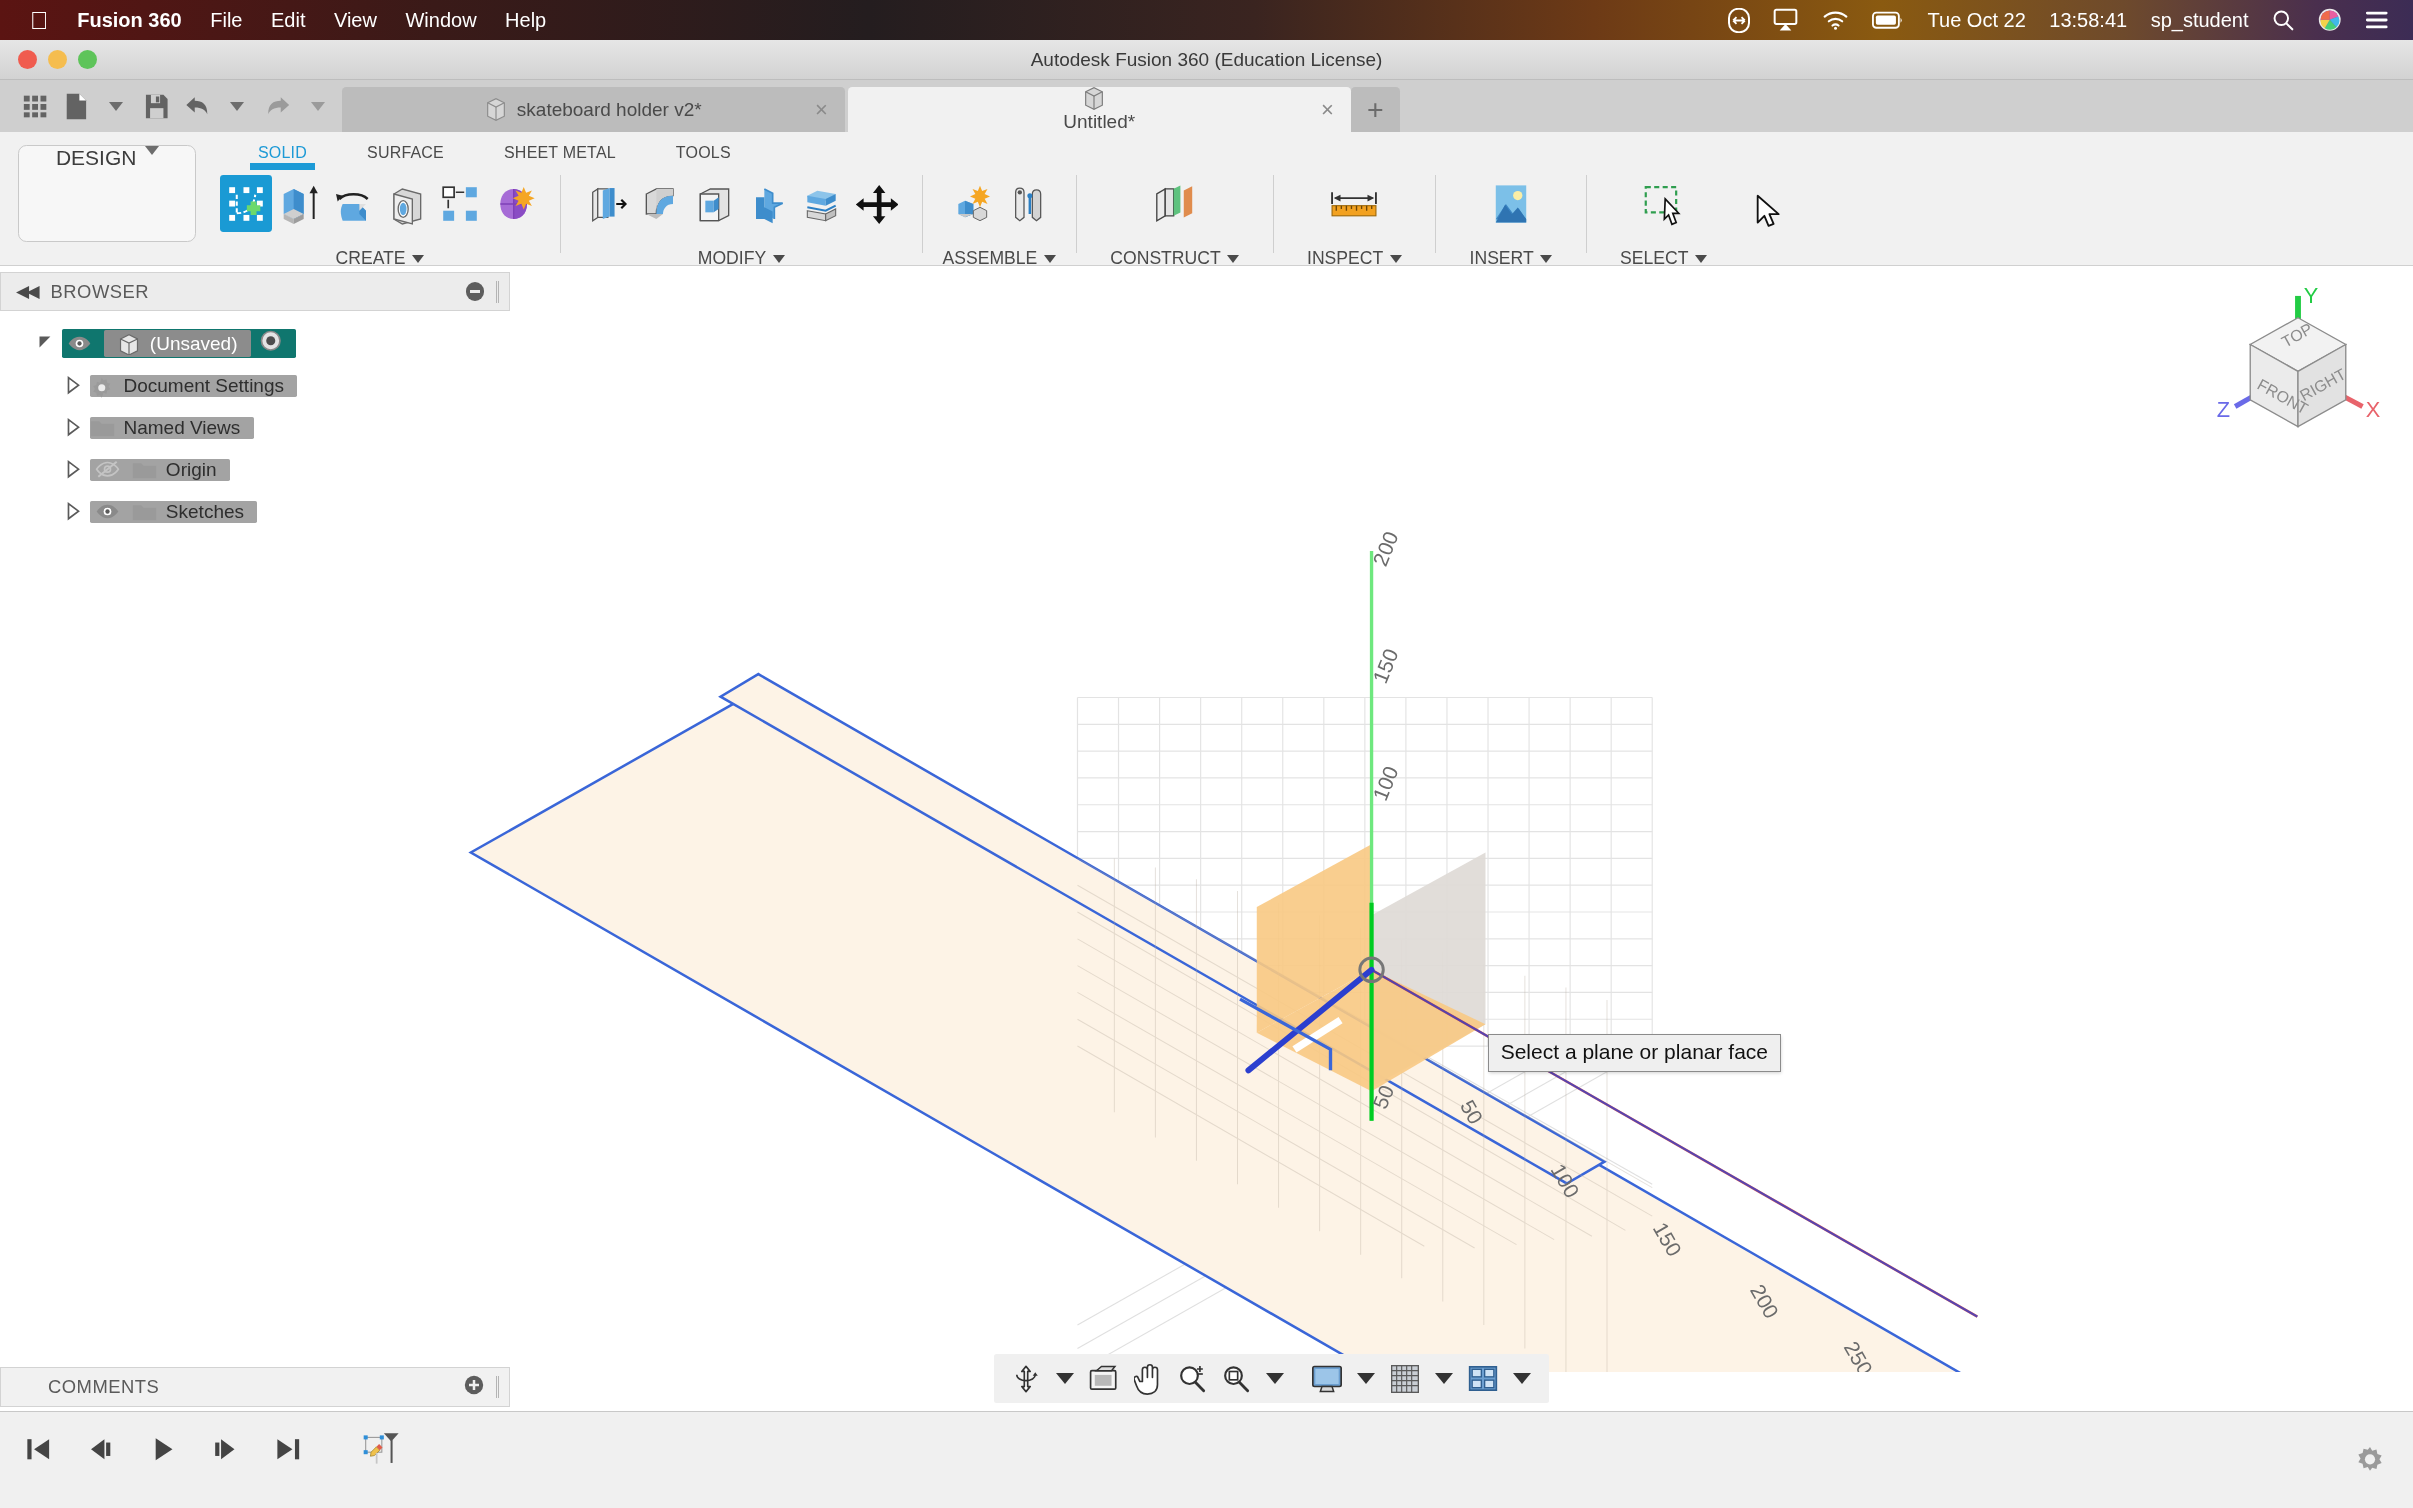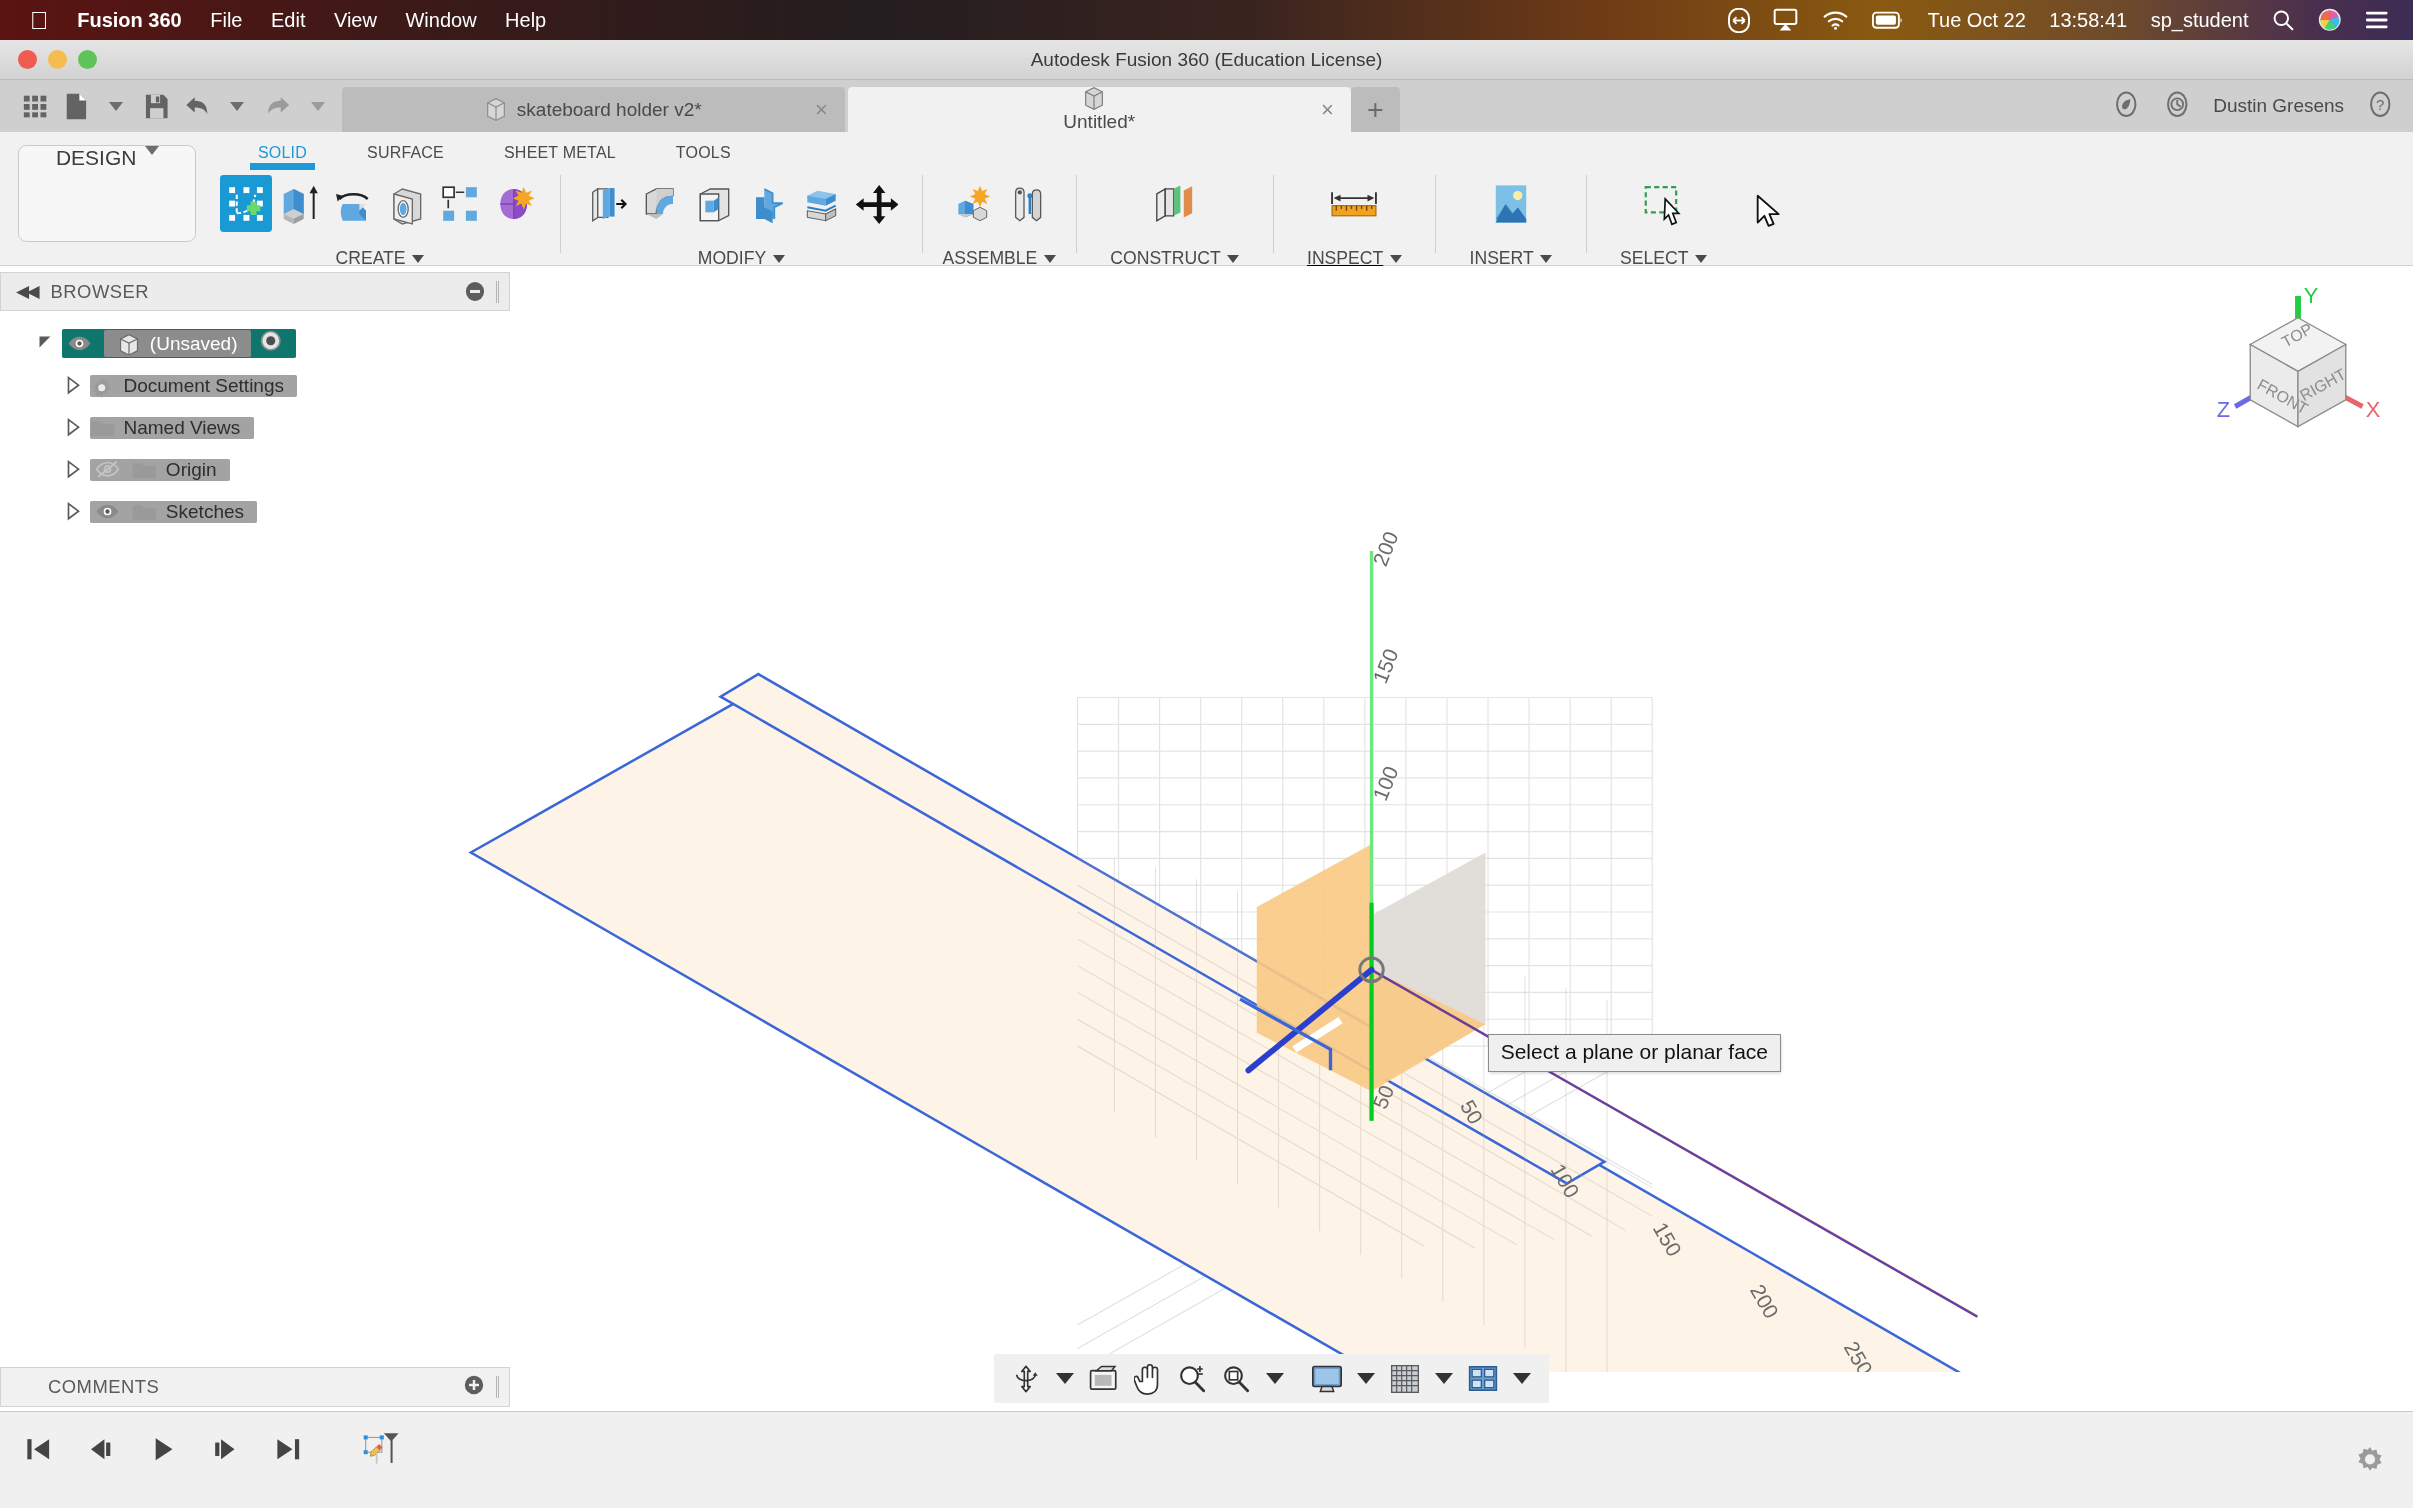--- a/index.html
+++ b/index.html
@@ -317,42 +317,20 @@
           <path d="M3 7l10 5 10-5" fill="none" stroke="#7c7c7c" stroke-width="1.4"></path>
           <path d="M13 12v16" stroke="#7c7c7c" stroke-width="1.4"></path>
         </svg>
     </span>
     <span class="tabname">Untitled*</span>
     <span class="closeb">×</span>
   </div>
 
   <div class="plustab">+</div>
 
-  <div id="tabright">
-    <span>
-      <svg width="28.5" height="28.5" viewBox="0 0 34 34">
-          <ellipse cx="17" cy="17" rx="11" ry="14" fill="none" stroke="#6e6e6e" stroke-width="2.4"></ellipse>
-          <path d="M22 11c-7 1-10 5-10 9 0 2 1 3 3 3 3 0 6-3 7-12" fill="#6e6e6e"></path>
-        </svg>
-    </span>
-    <span>
-      <svg width="28.5" height="28.5" viewBox="0 0 34 34">
-          <ellipse cx="17" cy="17" rx="11" ry="14" fill="none" stroke="#6e6e6e" stroke-width="2.4"></ellipse>
-          <circle cx="17" cy="17" r="7" fill="none" stroke="#6e6e6e" stroke-width="2.2"></circle>
-          <path d="M17 12v5l4 3" stroke="#6e6e6e" stroke-width="2.2" fill="none"></path>
-        </svg>
-    </span>
-    <span class="uname">Dustin Gresens</span>
-    <span>
-      <svg width="28.5" height="28.5" viewBox="0 0 34 34">
-          <ellipse cx="17" cy="17" rx="11" ry="14" fill="none" stroke="#6e6e6e" stroke-width="2.4"></ellipse>
-          <text x="17" y="24" font-size="18" font-family="Liberation Sans" text-anchor="middle" fill="#6e6e6e">?</text>
-        </svg>
-    </span>
-  </div>
 </div>
 
 <div id="ribbon">
 
   <div id="designbtn">
     <span>DESIGN</span>
     <i class="caret"></i>
   </div>
 
   <div id="wstabs">
@@ -536,21 +514,21 @@
         </div>
       </div>
       <div class="rglabel">
         <span>CONSTRUCT</span>
           <i class="caret"></i>
       </div>
     </div>
 
     <div class="rsep"></div>
 
-    <div class="rgroup" style="padding:0 25px;text-decoration:underline;">
+    <div class="rgroup" style="padding:0 25px;">
       <div class="rgicons">
         <div class="rbtn" style="width:67px;">
           <svg width="54" height="44" viewBox="0 0 64 52">
               <path d="M6 12v14M58 12v14M10 19h44" stroke="#333" stroke-width="2.2" fill="none"></path>
               <path d="M8 19l8-4v8zM56 19l-8-4v8z" fill="#333"></path>
               <rect x="6" y="28" width="52" height="12" fill="#f2a120" stroke="#9c6708" stroke-width="1.3"></rect>
               <g stroke="#6b4606" stroke-width="1.6">
                 <path d="M11 28v6M17 28v4M23 28v6M29 28v4M35 28v6M41 28v4M47 28v6M53 28v4"></path>
               </g>
             </svg>

